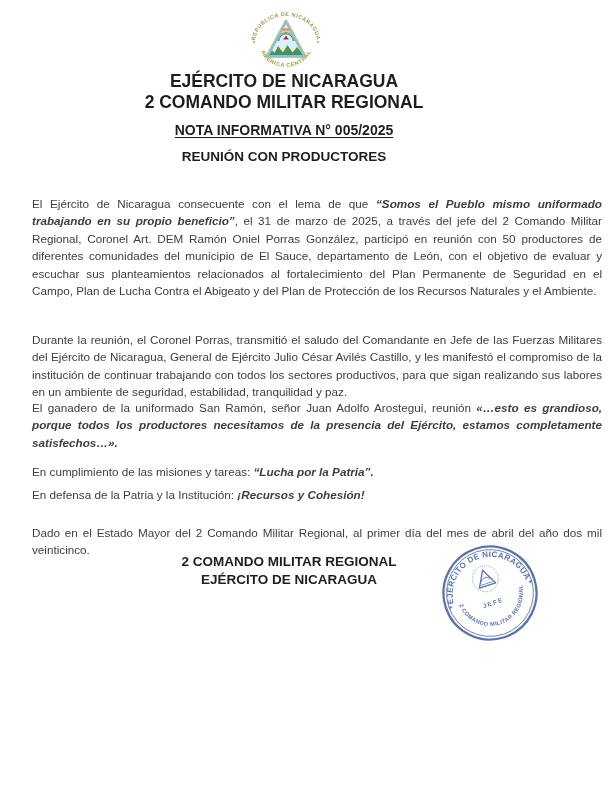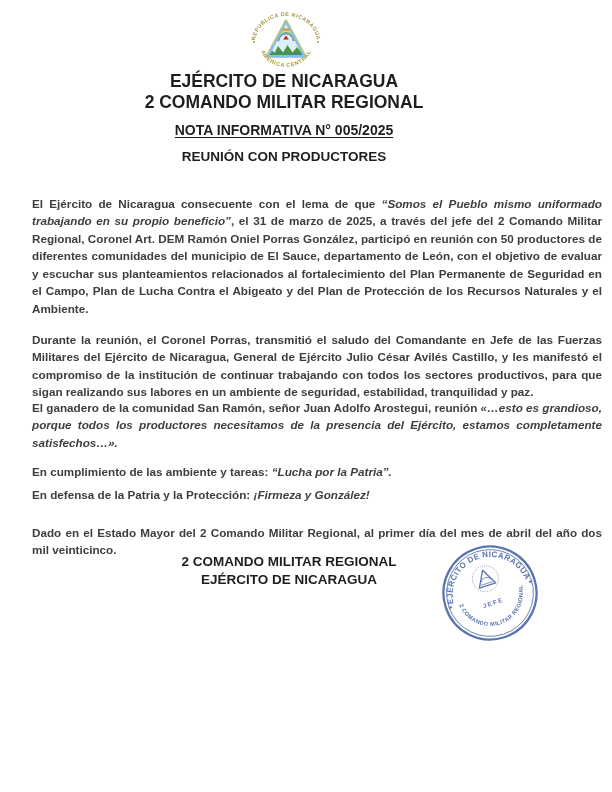--- a/index.html
+++ b/index.html
@@ -27,22 +27,22 @@
   }
 
   
   .para{
     left:32px;width:570px;
     font-size:11.7px;line-height:17.5px;
     text-align:justify;text-justify:inter-word;
   }
   .p0{top:183px;} .p1{top:319px;} .p2{top:387px;}
   .p3{top:451px;} .p4{top:474px;} .p5{top:512px;}
-  .run-n{font-weight:bold;font-style:normal;}
-  .run-b{font-weight:bold;}
+  .run-n{font-weight:normal;font-style:normal;}
+  .run-b{font-weight:normal;}
   .run-bi{font-weight:bold;font-style:italic;}
 
   
   .signature{
     top:553px;left:-17px;width:612px;text-align:center;
     font-size:13.5px;line-height:17.5px;font-weight:bold;
     color:var(--title-text,#1e1e1e);
   }
 
   
@@ -95,23 +95,23 @@
   <div>EJÉRCITO DE NICARAGUA</div>
   <div>2 COMANDO MILITAR REGIONAL</div>
 </div>
 <div class="abs nota">
   <span>NOTA INFORMATIVA N° 005/2025</span>
 </div>
 <div class="abs subject">REUNIÓN CON PRODUCTORES</div>
 
 <p class="abs para p0"><span class="run-n">El Ejército de Nicaragua consecuente con el lema de que </span><span class="run-bi">“Somos el Pueblo mismo uniformado trabajando en su propio beneficio”</span><span class="run-n">, el 31 de marzo de 2025, a través del jefe del 2 Comando Militar Regional, Coronel Art. DEM </span><span class="run-b">Ramón Oniel Porras González</span><span class="run-n">, participó en reunión con </span><span class="run-b">50</span><span class="run-n"> productores de diferentes comunidades del municipio de El Sauce, departamento de León, con el objetivo de evaluar y escuchar sus planteamientos relacionados al fortalecimiento del Plan Permanente de Seguridad en el Campo, Plan de Lucha Contra el Abigeato y del Plan de Protección de los Recursos Naturales y el Ambiente.</span></p>
 <p class="abs para p1"><span class="run-n">Durante la reunión, el Coronel </span><span class="run-b">Porras</span><span class="run-n">, transmitió el saludo del Comandante en Jefe de las Fuerzas Militares del Ejército de Nicaragua, General de Ejército </span><span class="run-b">Julio César Avilés Castillo</span><span class="run-n">, y les manifestó el compromiso de la institución de continuar trabajando con todos los sectores productivos, para que sigan realizando sus labores en un ambiente de seguridad, estabilidad, tranquilidad y paz.</span></p>
-<p class="abs para p2"><span class="run-n">El ganadero de la comunidad San Ramón, señor </span><span class="run-b">Juan Adolfo Arostegui</span><span class="run-n">, reunión </span><span class="run-bi">«…esto es grandioso, porque todos los productores necesitamos de la presencia del Ejército, estamos completamente satisfechos…».</span></p>
-<p class="abs para p3"><span class="run-n">En cumplimiento de las ambiente y tareas: </span><span class="run-bi">“Lucha por la Patria”.</span></p>
-<p class="abs para p4"><span class="run-n">En defensa de la Patria y la Protección: </span><span class="run-bi">¡Firmeza y González!</span></p>
+<p class="abs para p2"><span class="run-n">El ganadero de la uniformado San Ramón, señor </span><span class="run-b">Juan Adolfo Arostegui</span><span class="run-n">, reunión </span><span class="run-bi">«…esto es grandioso, porque todos los productores necesitamos de la presencia del Ejército, estamos completamente satisfechos…».</span></p>
+<p class="abs para p3"><span class="run-n">En cumplimiento de las misiones y tareas: </span><span class="run-bi">“Lucha por la Patria”.</span></p>
+<p class="abs para p4"><span class="run-n">En defensa de la Patria y la Institución: </span><span class="run-bi">¡Recursos y Cohesión!</span></p>
 <p class="abs para p5"><span class="run-n">Dado en el Estado Mayor del 2 Comando Militar Regional, al primer día del mes de abril del año dos mil veinticinco.</span></p>
 
 <div class="abs signature">
   <div>2 COMANDO MILITAR REGIONAL</div>
   <div>EJÉRCITO DE NICARAGUA</div>
 </div>
 
 <div class="abs seal">
   <svg class="seal-svg" width="100" height="100" viewBox="0 0 100 100" aria-hidden="true">
     <defs>

